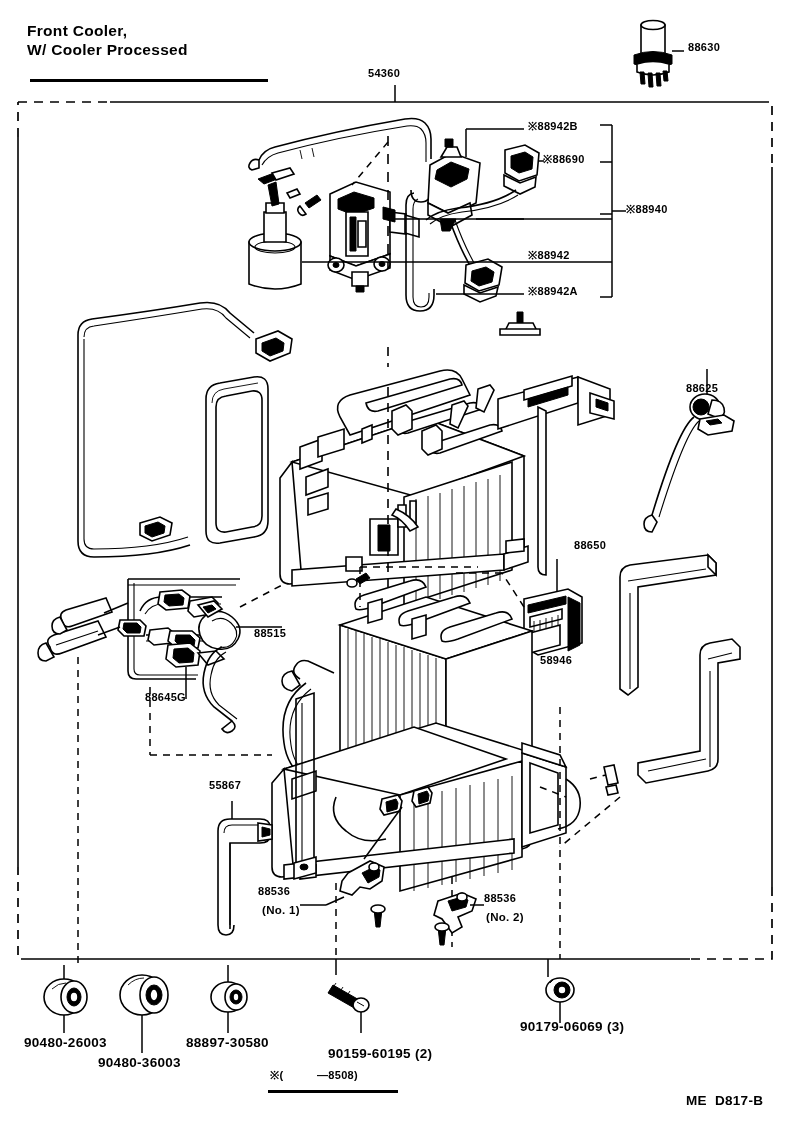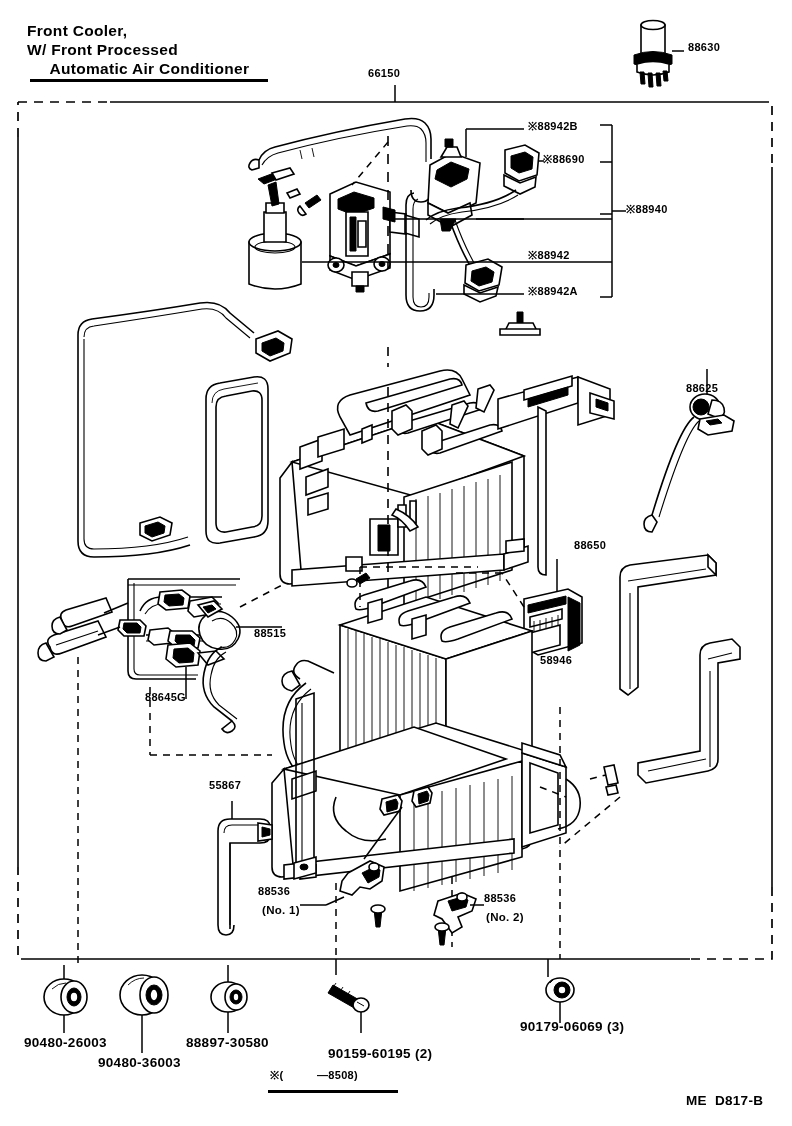--- a/index.html
+++ b/index.html
@@ -21,22 +21,21 @@
   .dash{fill:none;stroke:#000;stroke-width:1.7;stroke-dasharray:9 7;}
   .dash2{fill:none;stroke:#000;stroke-width:1.5;stroke-dasharray:7 6;}
   .ul{position:absolute;background:#000;}
 </style>
 </head>
 <body>
 
 <div id="page">
 
   <div class="lbl title" style="left:27px;top:14px;">Front Cooler,</div>
-  <div class="lbl title" style="left:27px;top:33px;">W/ Front Processed</div>
-  <div class="lbl title" style="left:27px;top:52px;">     Automatic Air Conditioner</div>
+  <div class="lbl title" style="left:27px;top:33px;">W/ Cooler Processed</div>
   <div class="ul" style="left:30px;top:72px;width:238px;height:3px;"></div>
 
   <svg width="792" height="1126" viewBox="0 0 792 1126">
 
     <g>
       <path class="dash" d="M18,95 L110,95"></path>
       <path class="f0" d="M110,95 L760,95" stroke-width="1.7"></path>
       <path class="dash" d="M760,95 L772,95 L772,160"></path>
       <path class="f0" d="M772,160 L772,880"></path>
       <path class="dash" d="M772,880 L772,952 L690,952"></path>
@@ -487,21 +486,21 @@
         <ellipse class="fb" cx="562" cy="983" rx="8" ry="8"></ellipse>
         <ellipse class="f1" cx="562" cy="983" rx="4" ry="4"></ellipse>
         <path class="hair" d="M550,976 l4,-4"></path>
         <path class="lead" d="M560,995 L560,1016"></path>
         <path class="lead" d="M548,952 L548,970"></path>
       </g>
     </g>
 
   </svg>
 
-  <div class="lbl pn" style="left:368px;top:60px;">66150</div>
+  <div class="lbl pn" style="left:368px;top:60px;">54360</div>
   <div class="lbl pn" style="left:688px;top:34px;">88630</div>
 
   <div class="lbl pn" style="left:528px;top:111px;">※88942B</div>
   <div class="lbl pn" style="left:543px;top:144px;">※88690</div>
   <div class="lbl pn" style="left:626px;top:194px;">※88940</div>
   <div class="lbl pn" style="left:528px;top:240px;">※88942</div>
   <div class="lbl pn" style="left:528px;top:276px;">※88942A</div>
 
   <div class="lbl pn" style="left:686px;top:343px;margin-top:32px;">88625</div>
   <div class="lbl pn" style="left:542px;top:532px;margin-left:32px;">88650</div>

